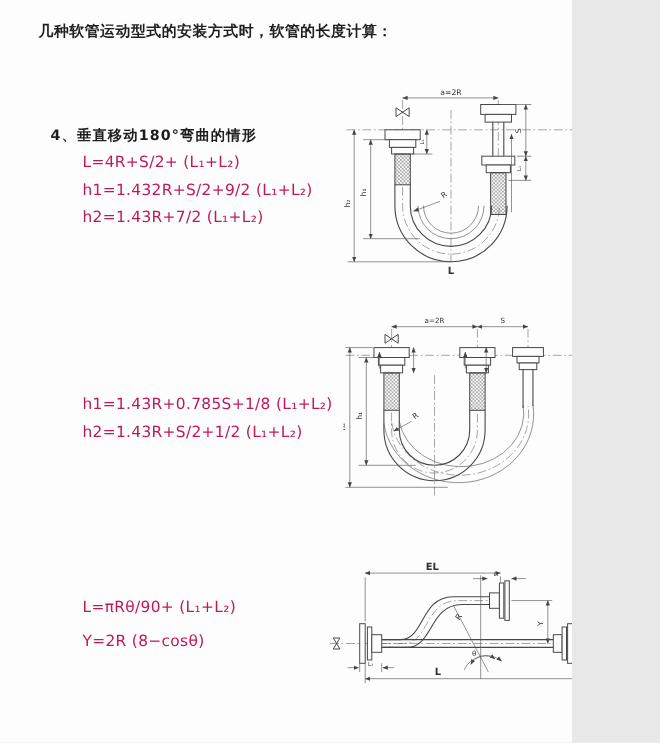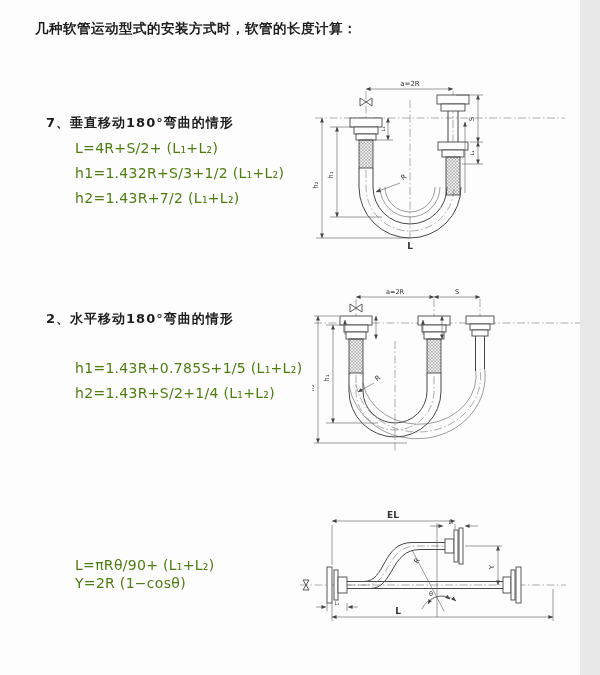--- a/index.html
+++ b/index.html
@@ -1,49 +1,48 @@
 <!DOCTYPE html>
 <html><head>
 <meta charset="utf-8">
 <style>
   html,body{margin:0;padding:0;background:#e8e8e8;}
-  .page{position:relative;width:580px;height:675px;background:#fdfdfd;overflow:hidden;
+  .page{position:relative;width:520px;height:675px;background:#fdfdfd;overflow:hidden;
         font-family:"DejaVu Sans","Liberation Sans",sans-serif;color:#1e1e1e;}
   .title{position:absolute;left:35px;top:20px;font-size:13.5px;font-weight:700;letter-spacing:.5px;}
   .sec-h{position:absolute;font-size:13px;font-weight:700;letter-spacing:1px;white-space:nowrap;}
-  .formula{position:absolute;font-size:14px;font-weight:400;letter-spacing:.3px;white-space:nowrap;color:#4d7c0f;}
+  .formula{position:absolute;font-size:14px;font-weight:400;letter-spacing:.3px;white-space:nowrap;color:#be185d;}
   svg.diag{position:absolute;}
   svg .w{stroke:#474747;stroke-width:1;fill:none;}
   svg .t{stroke:#5a5a5a;stroke-width:.6;fill:none;}
   svg .cl{stroke:#6b6b6b;stroke-width:.55;fill:none;stroke-dasharray:8 2.5 1.5 2.5;}
   svg rect.p{fill:#fdfdfd;stroke:#474747;stroke-width:.9;}
   svg rect.b{fill:url(#braid);stroke:#474747;stroke-width:.9;}
   svg path.v{fill:none;stroke:#474747;stroke-width:.9;}
   svg text{fill:#333;font-size:7px;font-family:"DejaVu Sans","Liberation Sans",sans-serif;text-anchor:middle;}
   svg text.big{font-size:9px;font-weight:700;}
   svg text.sm{font-size:5px;}
 </style>
 </head>
 <body>
 
 <div class="page">
 
   <div class="title">几种软管运动型式的安装方式时，软管的长度计算：</div>
 
-  <div class="sec-h" style="left:46px;top:114px">7、垂直移动180°弯曲的情形</div>
+  <div class="sec-h" style="left:46px;top:114px">4、垂直移动180°弯曲的情形</div>
   <div class="formula" style="left:75px;top:140px">L=4R+S/2+ (L₁+L₂)</div>
-  <div class="formula" style="left:75px;top:165px">h1=1.432R+S/3+1/2 (L₁+L₂)</div>
+  <div class="formula" style="left:75px;top:165px">h1=1.432R+S/2+9/2 (L₁+L₂)</div>
   <div class="formula" style="left:75px;top:190px">h2=1.43R+7/2 (L₁+L₂)</div>
 
-  <div class="sec-h" style="left:46px;top:310px">2、水平移动180°弯曲的情形</div>
-  <div class="formula" style="left:75px;top:360px">h1=1.43R+0.785S+1/5 (L₁+L₂)</div>
-  <div class="formula" style="left:75px;top:385px">h2=1.43R+S/2+1/4 (L₁+L₂)</div>
-
-  <div class="formula" style="left:75px;top:557px">L=πRθ/90+ (L₁+L₂)</div>
-  <div class="formula" style="left:75px;top:575px">Y=2R (1−cosθ)</div>
+  <div class="formula" style="left:75px;top:360px">h1=1.43R+0.785S+1/8 (L₁+L₂)</div>
+  <div class="formula" style="left:75px;top:385px">h2=1.43R+S/2+1/2 (L₁+L₂)</div>
+
+  <div class="formula" style="left:75px;top:544px">L=πRθ/90+ (L₁+L₂)</div>
+  <div class="formula" style="left:75px;top:575px">Y=2R (8−cosθ)</div>
 
   <svg width="0" height="0" style="position:absolute">
     <defs>
       <marker id="arr" viewBox="0 0 10 10" refX="9.5" refY="5" markerWidth="8" markerHeight="8" orient="auto-start-reverse">
         <path d="M0,1 L10,5 L0,9 z" fill="#444"></path>
       </marker>
       <pattern id="braid" width="3.2" height="3.2" patternUnits="userSpaceOnUse">
         <path d="M0,3.2 L3.2,0 M0,0 L3.2,3.2" stroke="#6a6a6a" stroke-width=".45"></path>
       </pattern>
     </defs>

